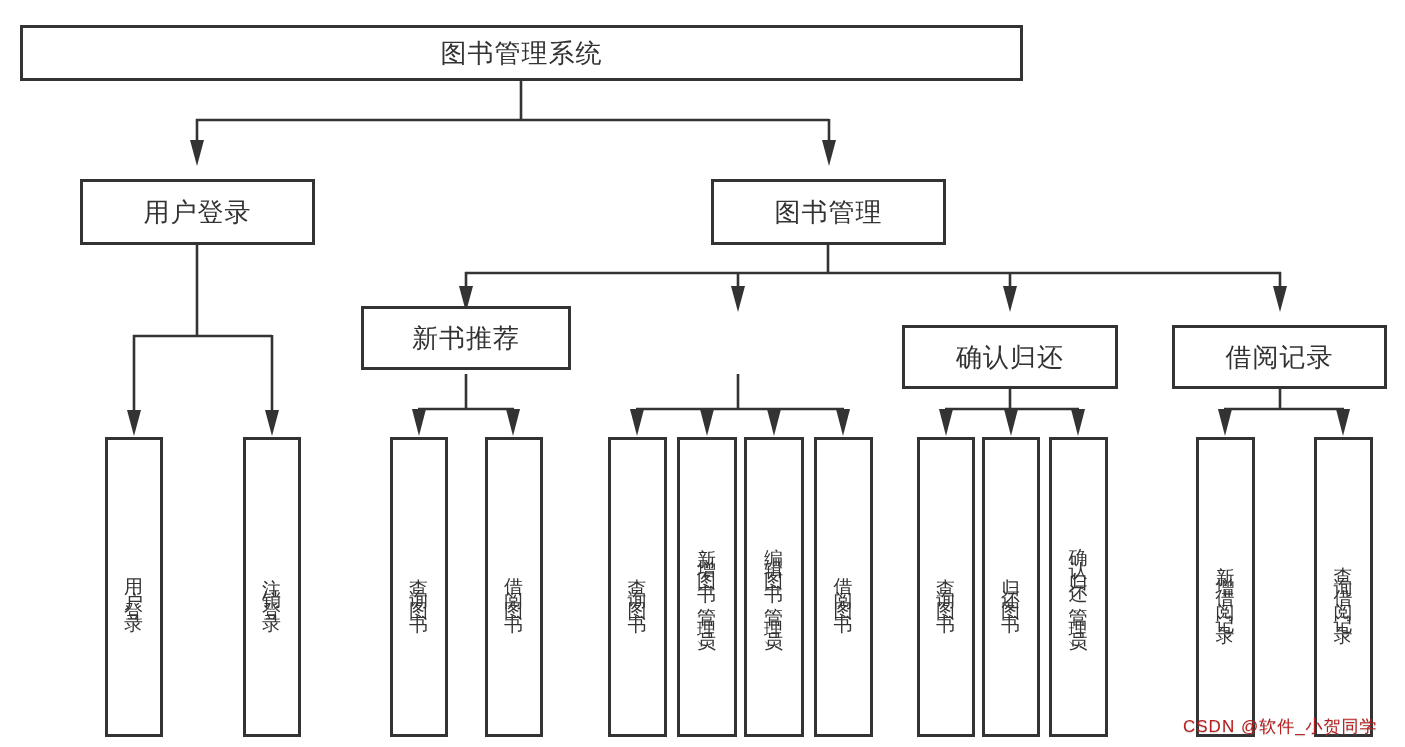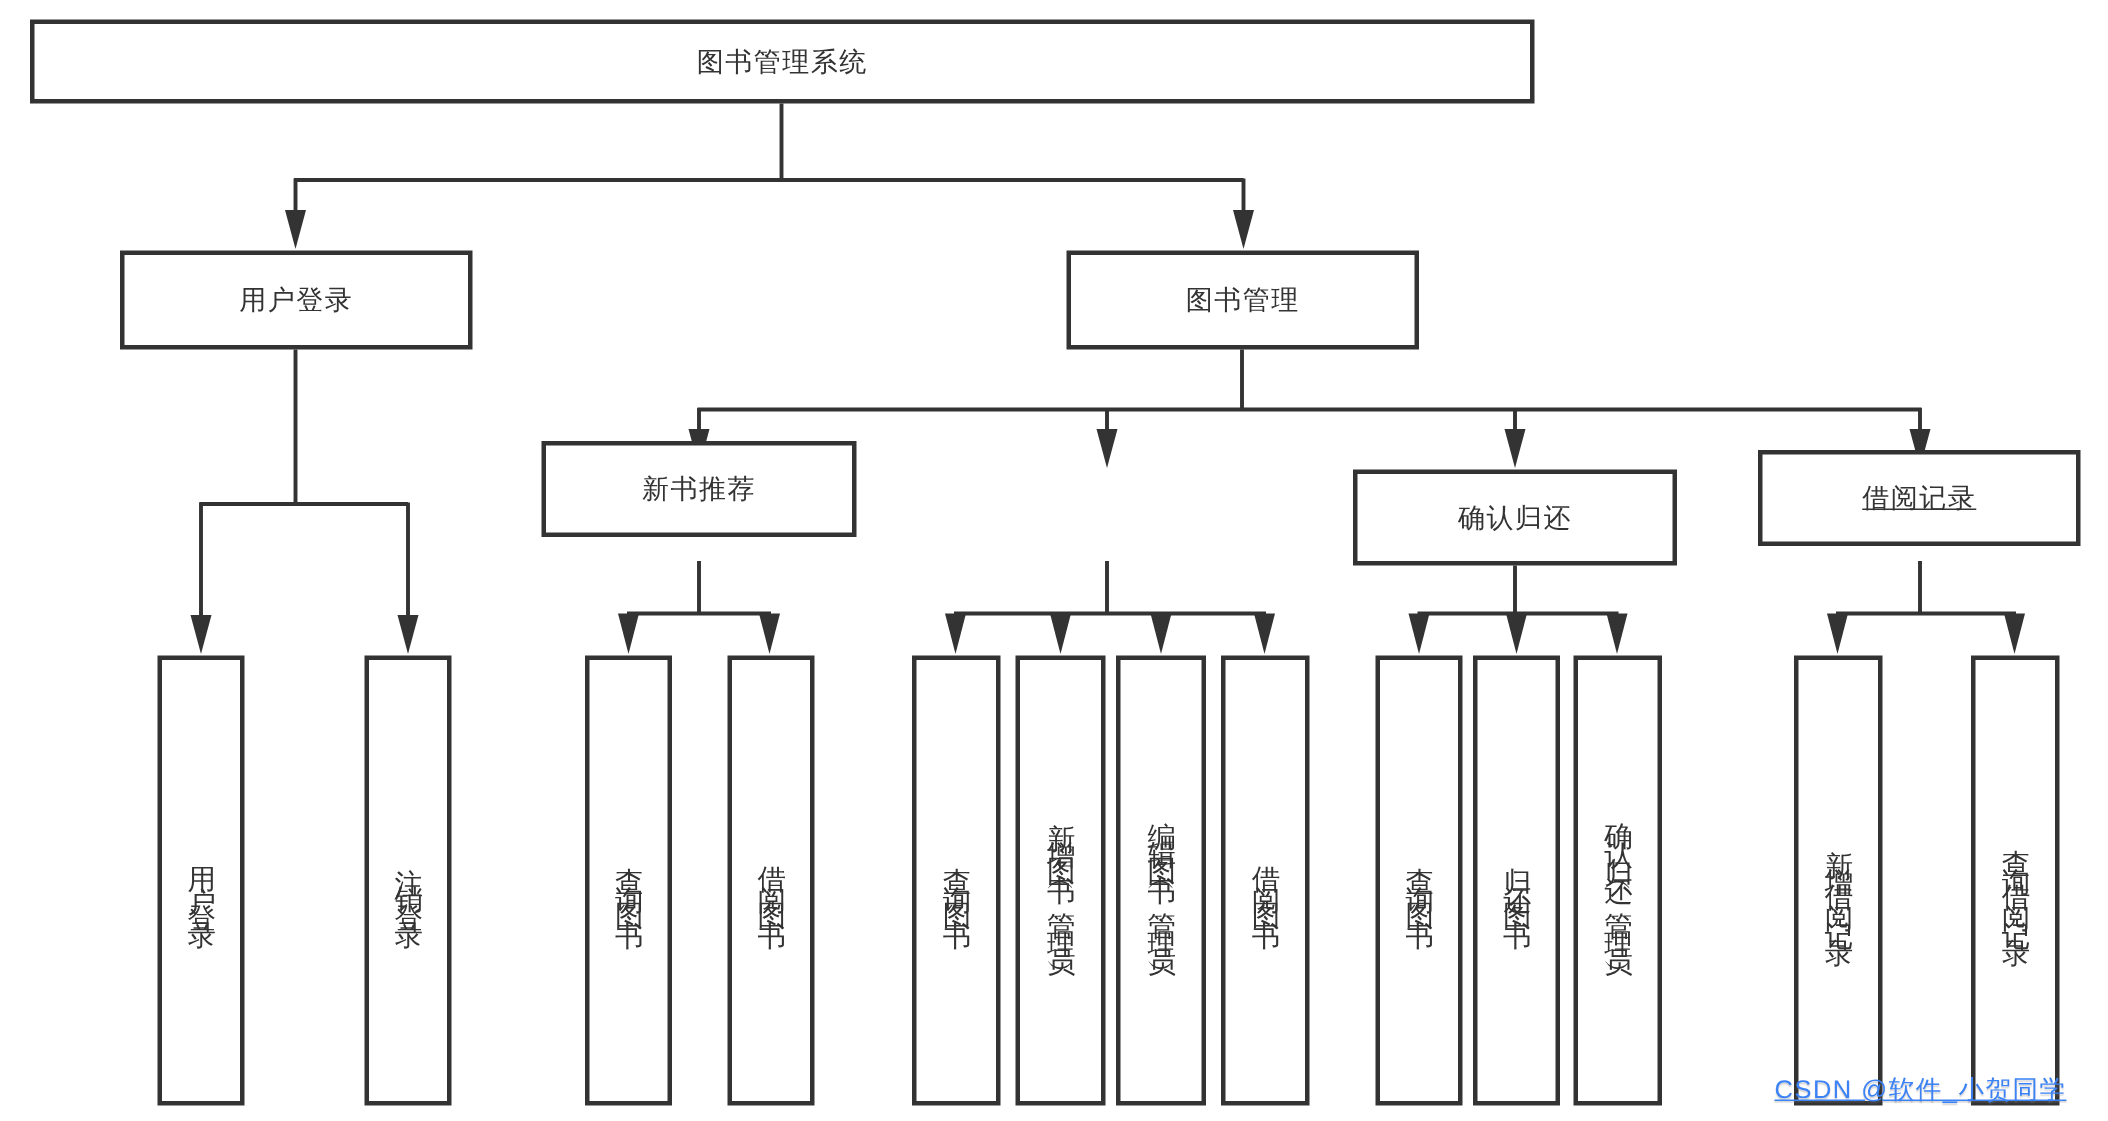--- a/index.html
+++ b/index.html
@@ -25,23 +25,24 @@
   .node {
     position: absolute;
     box-sizing: border-box;
     border: 3px solid #333333;
     background: #ffffff;
     color: #333333;
     display: flex;
     align-items: center;
     justify-content: center;
     z-index: 2;
-    font-size: 18px;
+    font-size: 26px;
     letter-spacing: 1px;
     text-align: center;
+    margin-top: 12px;
   }
   .leaf {
     position: absolute;
     box-sizing: border-box;
     border: 3px solid #333333;
     background: #ffffff;
     color: #333333;
     display: flex;
     align-items: center;
     justify-content: center;
@@ -56,25 +57,24 @@
     letter-spacing: 12px;
     line-height: 1;
     white-space: nowrap;
   }
   .watermark {
     position: absolute;
     left: 1183px;
     top: 715px;
     z-index: 3;
     font-size: 17px;
-    color: #3b82f6;
+    color: #b91c1c;
     letter-spacing: 1px;
     text-shadow: 0 1px 1px rgba(120,120,120,0.35);
     white-space: nowrap;
-    text-decoration: underline;
   }
 </style>
 </head>
 <body>
 
 <div id="stage">
 
   <svg id="wires" width="1405" height="747" viewBox="0 0 1405 747" xmlns="http://www.w3.org/2000/svg">
     <g stroke="#333333" stroke-width="2.6" fill="none">
 
@@ -132,21 +132,21 @@
   <div class="node" style="left:711px; top:167px; width:235px; height:66px;font-family:Liberation Serif, serif;">
     <span>图书管理</span>
   </div>
 
   <div class="node" style="left:361px; top:294px; width:210px; height:64px;">
     <span>新书推荐</span>
   </div>
   <div class="node" style="left:902px; top:313px; width:216px; height:64px;">
     <span>确认归还</span>
   </div>
-  <div class="node" style="left:1172px; top:300px; width:215px; height:64px;text-decoration:underline;">
+  <div class="node" style="left:1172px; top:313px; width:215px; height:64px;">
     <span>借阅记录</span>
   </div>
 
   <div class="leaf" style="left:105px; width:58px;">
     <span class="vtext">用户登录</span>
   </div>
   <div class="leaf" style="left:243px; width:58px;">
     <span class="vtext">注销登录</span>
   </div>
 

